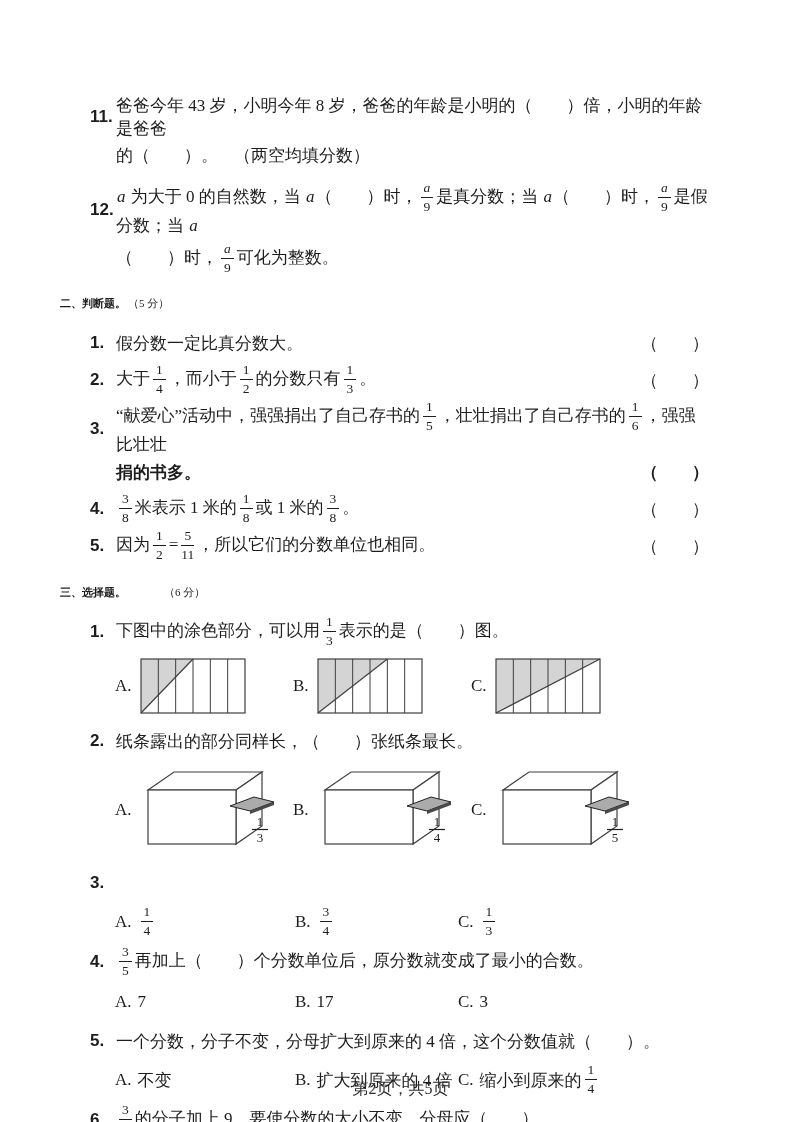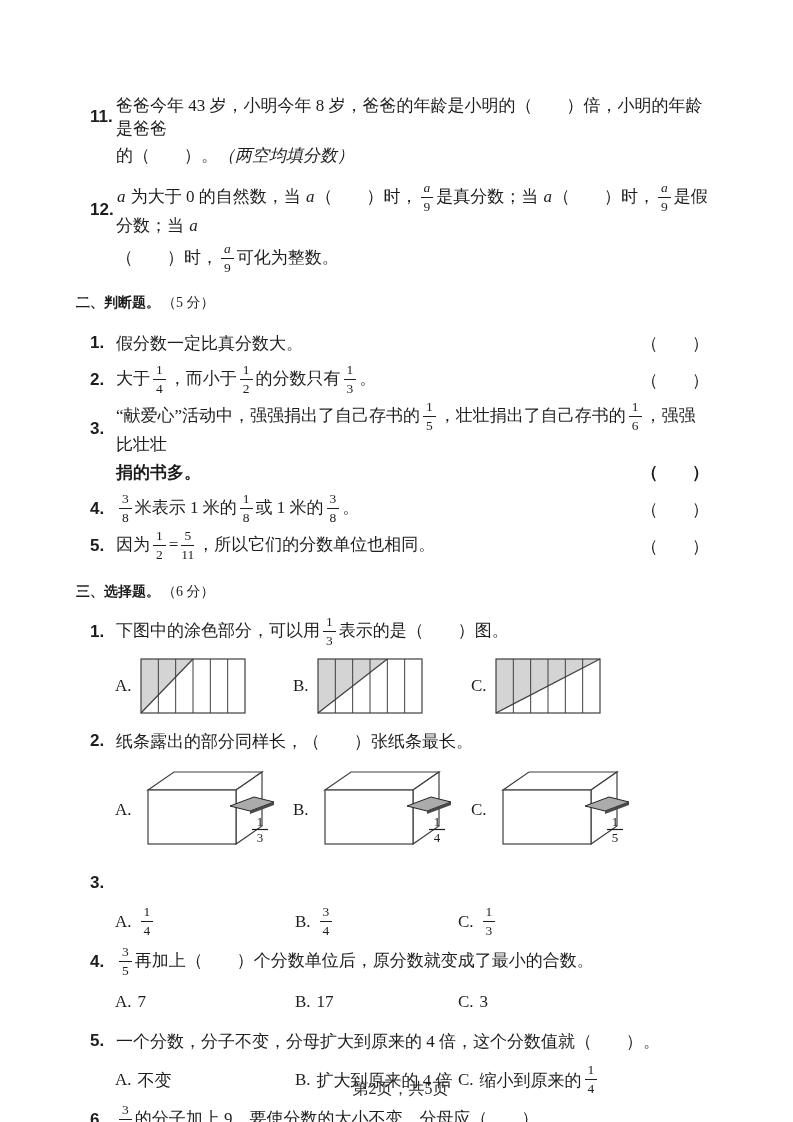--- a/index.html
+++ b/index.html
@@ -7,29 +7,29 @@
     position:relative;width:793px;height:1122px;margin:0 auto;background:#ffffff;
     font-family:"Liberation Serif",serif;color:#1d1d1d;font-size:17px;
     box-sizing:border-box;padding:94px 84px 0 60px;overflow:hidden;
   }
   .item{padding-left:30px;margin-bottom:8px;}
   .tline{display:flex;align-items:center;min-height:30px;}
   .tline.cont{padding-left:26px;}
   .qno{flex:none;width:26px;font-family:"Liberation Sans",sans-serif;font-weight:700;}
   .qtext{display:block;}
   .qtext span{white-space:pre-wrap;}
-  .sec{font-family:"Liberation Sans",sans-serif;font-weight:700;font-size:14px;
-       margin:14px 0 10px 16px;min-height:28px;display:flex;align-items:center;}
+  .sec{font-family:"Liberation Sans",sans-serif;font-weight:700;font-size:11px;
+       margin:14px 0 10px 0;min-height:28px;display:flex;align-items:center;}
   .sec .hs{font-family:"Liberation Serif",serif;font-weight:400;margin-left:2px;}
   .frac{display:inline-flex;flex-direction:column;align-items:center;vertical-align:middle;
         line-height:1;margin:0 3px;font-size:13.5px;position:relative;top:-1px;}
   .frac .num{padding:0 3px 2px;border-bottom:1.2px solid #1d1d1d;}
   .frac .den{padding-top:2px;}
   .var{font-style:italic;padding:0 1px;}
-  .kai{font-style:italic;}
+  .kai{margin-left:16px;}
   .jline{display:flex;align-items:center;min-height:32px;}
   .jline .jparen{margin-left:auto;flex:none;padding-left:10px;}
   .judge-item{padding-left:30px;margin-bottom:5px;}
   .jline.cont{padding-left:26px;font-weight:bold;}
   .optrow{display:flex;align-items:center;padding-left:55px;min-height:32px;margin:4px 0 8px 0;}
   .opt{display:inline-flex;align-items:center;}
   .opt:nth-child(1){width:180px;}
   .opt:nth-child(2){width:163px;}
   .olabel{margin-right:6px;}
   .figrow{display:flex;align-items:center;padding-left:55px;margin:10px 0 12px 0;}
@@ -101,21 +101,21 @@
       </div>
       <div class="judge-item">
         <div class="jline">
           <span class="qno">5.</span>
           <span class="qtext"><span>因为</span><span class="frac"><span class="num">1</span><span class="den">2</span></span><span>=</span><span class="frac"><span class="num">5</span><span class="den">11</span></span><span>，所以它们的分数单位也相同。</span></span>
           <span class="jparen">（　　）</span>
         </div>
       </div>
     </div>
 
-  <div class="sec" style="margin-top:16px;">
+  <div class="sec" style="margin-top:16px;gap:36px;">
     <span class="ht">三、选择题。</span>
     <span class="hs">（6 分）</span>
   </div>
 
   <div class="item">
     <div class="tline">
       <span class="qno">1.</span>
       <span class="qtext"><span>下图中的涂色部分，可以用</span><span class="frac"><span class="num">1</span><span class="den">3</span></span><span>表示的是（　　）图。</span></span>
     </div>
   </div>

